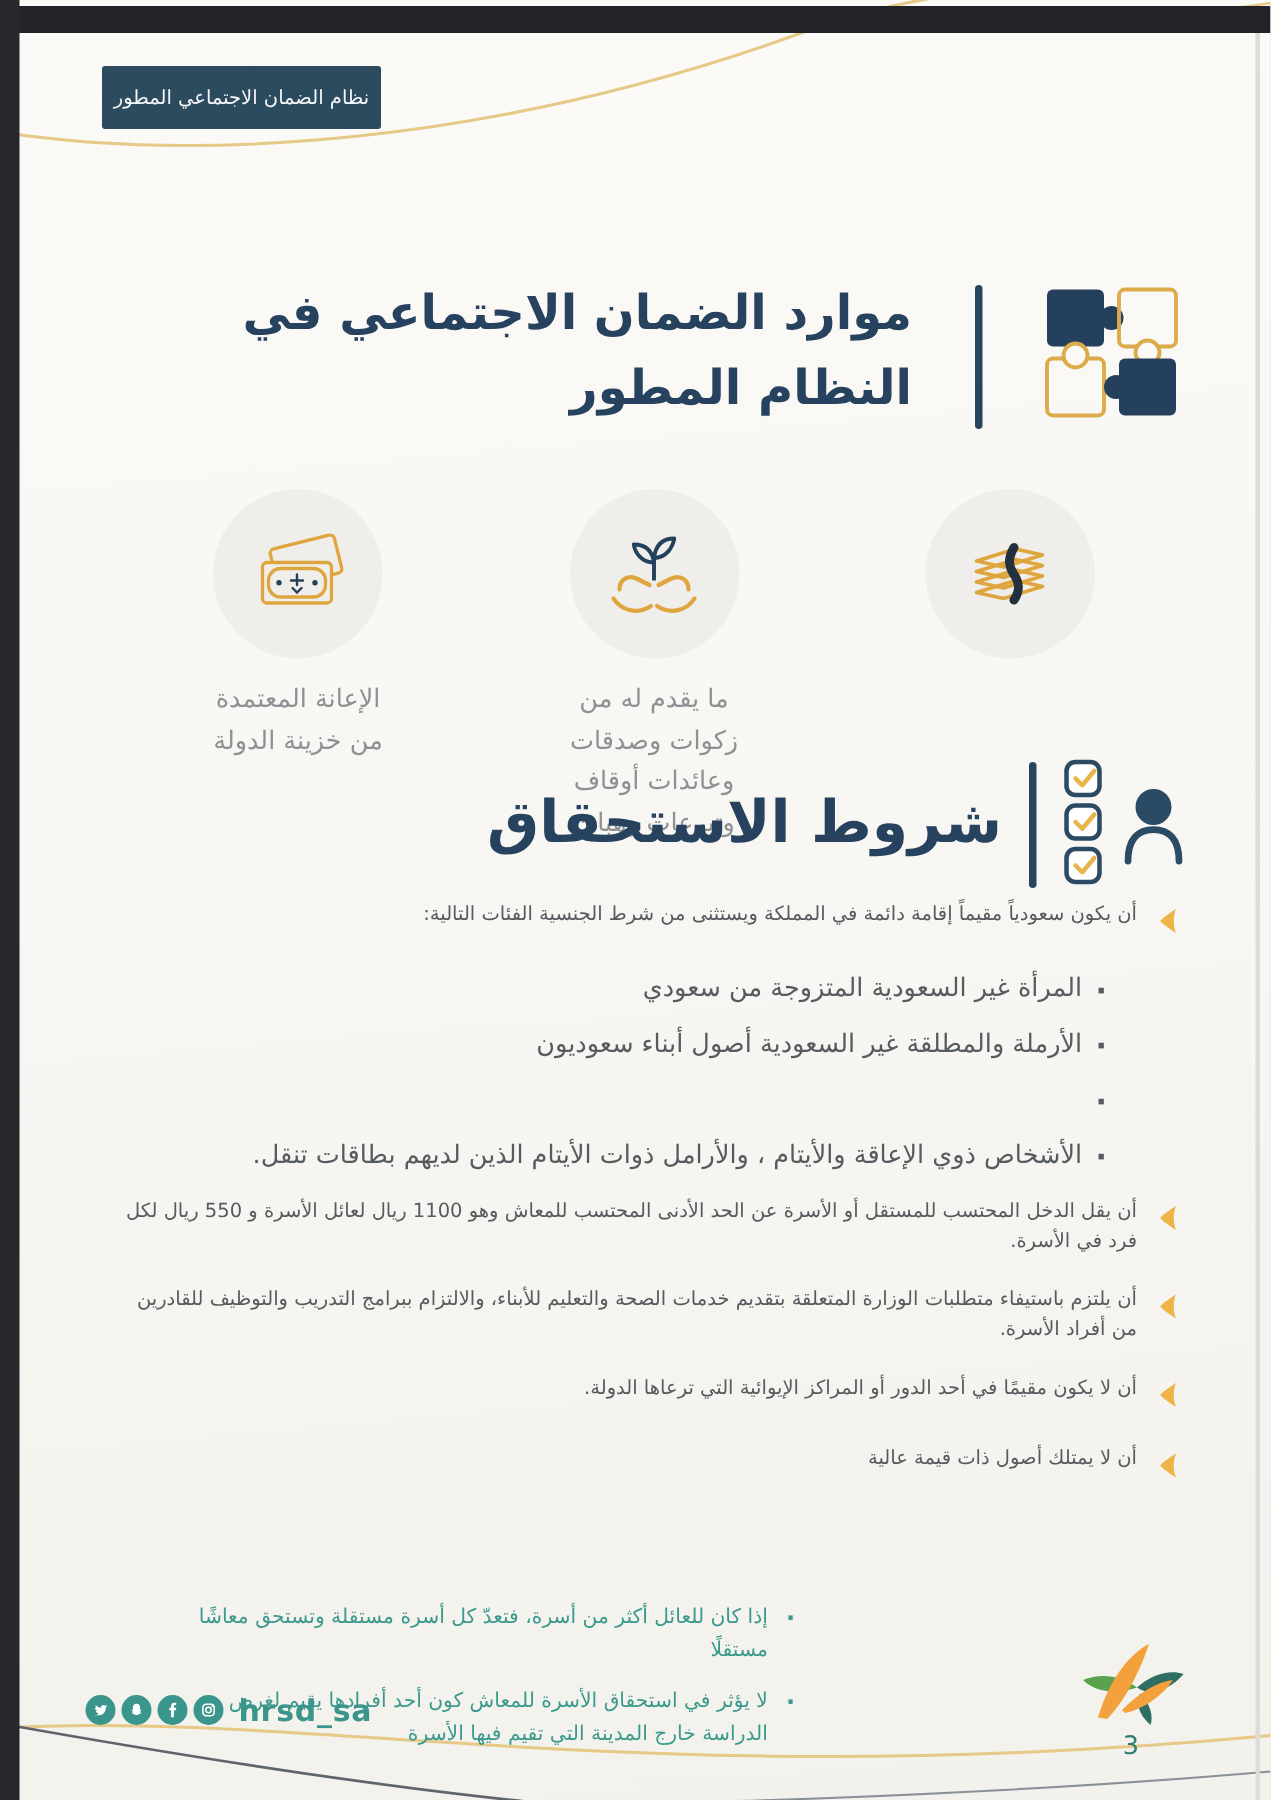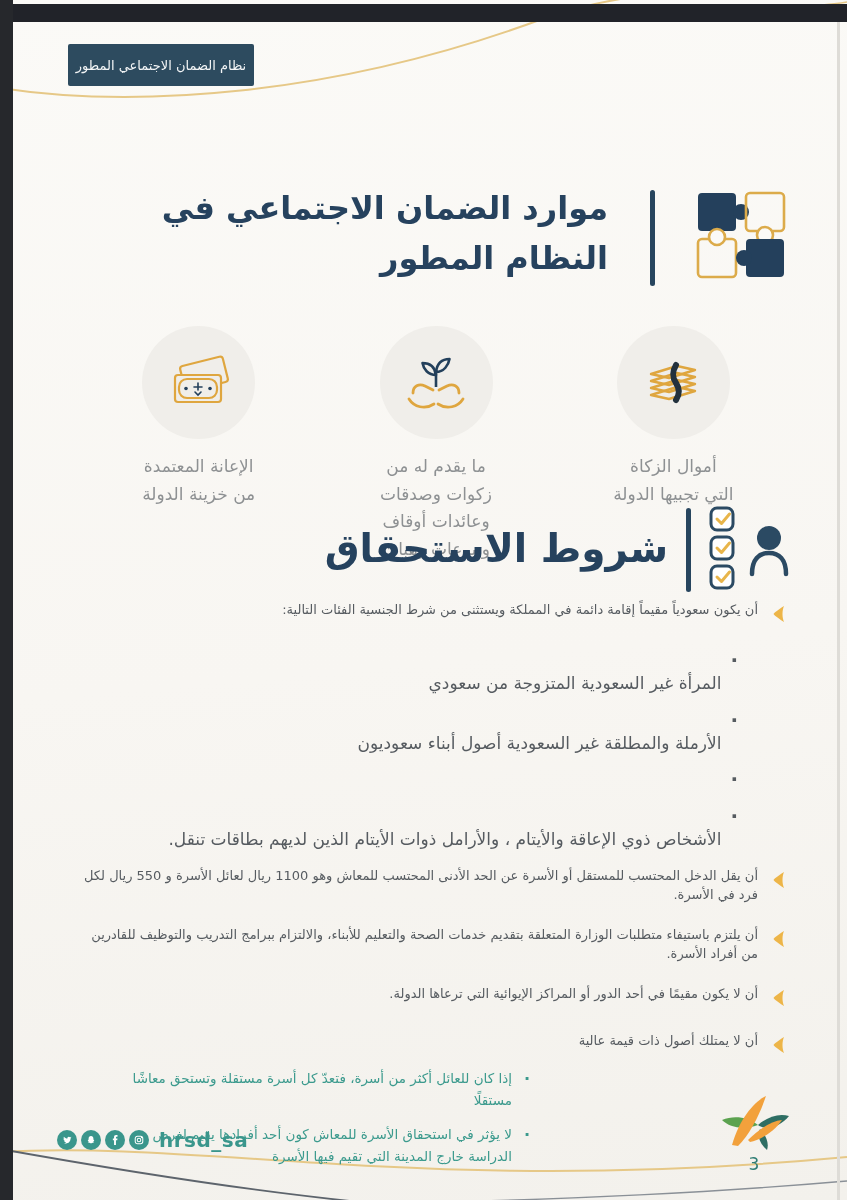--- a/index.html
+++ b/index.html
@@ -46,21 +46,21 @@
   .heading-block .icon-wrap{flex:0 0 84px;height:88px;}
   .section-title{flex:1;color:#26425e;font-weight:bold;font-size:39px;text-align:right;}
   
   .conditions{position:absolute;left:78px;top:600px;width:708px;z-index:4;}
   .cond{display:flex;align-items:flex-start;margin-bottom:20px;}
   .cond-marker{flex:0 0 14px;margin-top:5px;margin-left:14px;}
   .cond-text{color:#565b60;font-size:13px;line-height:1.5;text-align:right;}
   .subs{padding-right:48px;margin:2px 0 14px;}
   .sub{display:flex;align-items:flex-start;margin-bottom:11px;}
   .sub-dot{color:#565b60;font-size:20px;line-height:1.3;margin-left:9px;font-weight:bold;}
-  .sub-text{color:#565b60;font-size:17px;line-height:1.45;text-align:left;margin-top:24px;}
+  .sub-text{color:#565b60;font-size:17px;line-height:1.45;text-align:left;}
   
   .notes{position:absolute;left:128px;top:1068px;width:402px;z-index:4;}
   .note{display:flex;align-items:flex-start;margin-bottom:13px;}
   .note-dot{color:#3b9a8d;font-size:16px;line-height:1.4;margin-left:12px;font-weight:bold;}
   .note-text{color:#3b9a8d;font-size:13.5px;line-height:1.6;text-align:right;}
   
   .footer-social{position:absolute;left:57px;top:1128px;display:flex;align-items:center;direction:ltr;z-index:7;}
   .soc{width:20px;height:20px;border-radius:50%;background:#3a968c;margin-right:4px;
        display:flex;align-items:center;justify-content:center;}
   .handle{color:#3a968c;font-size:20px;margin-left:6px;font-weight:bold;letter-spacing:.5px;}
@@ -112,22 +112,20 @@
         <svg width="72" height="58" viewBox="0 0 72 58">
           <g fill="none" stroke="#dfa63f" stroke-width="2.4" stroke-linejoin="round">
             <path d="M14,20 L40,12 L58,16 L32,24 Z"></path>
             <path d="M14,27 L40,19 L58,23 L32,31 Z"></path>
             <path d="M14,34 L40,26 L58,30 L32,38 Z"></path>
             <path d="M14,41 L40,33 L58,37 L32,45 Z"></path>
           </g>
           <path d="M39,11 C35,18 35,23 39,29 C43,35 43,40 39,46" fill="none" stroke="#23313d" stroke-width="6" stroke-linecap="round"></path>
         </svg>
       </div>
-      <div class="res-caption">أموال الزكاة
-التي تجبيها الدولة</div>
     </div>
 
     <div class="resource">
       <div class="res-circle">
         <svg width="70" height="64" viewBox="0 0 70 64">
           <g fill="none" stroke="#23405c" stroke-width="2.6" stroke-linejoin="round">
             <path d="M35,36 V20"></path>
             <path d="M35,24 C27,24 22.5,18 21.5,12 C30,12 34,17 35,24 Z"></path>
             <path d="M35,21 C43,21 47.5,14 48.5,8 C40,8 36,13 35,21 Z"></path>
           </g>

